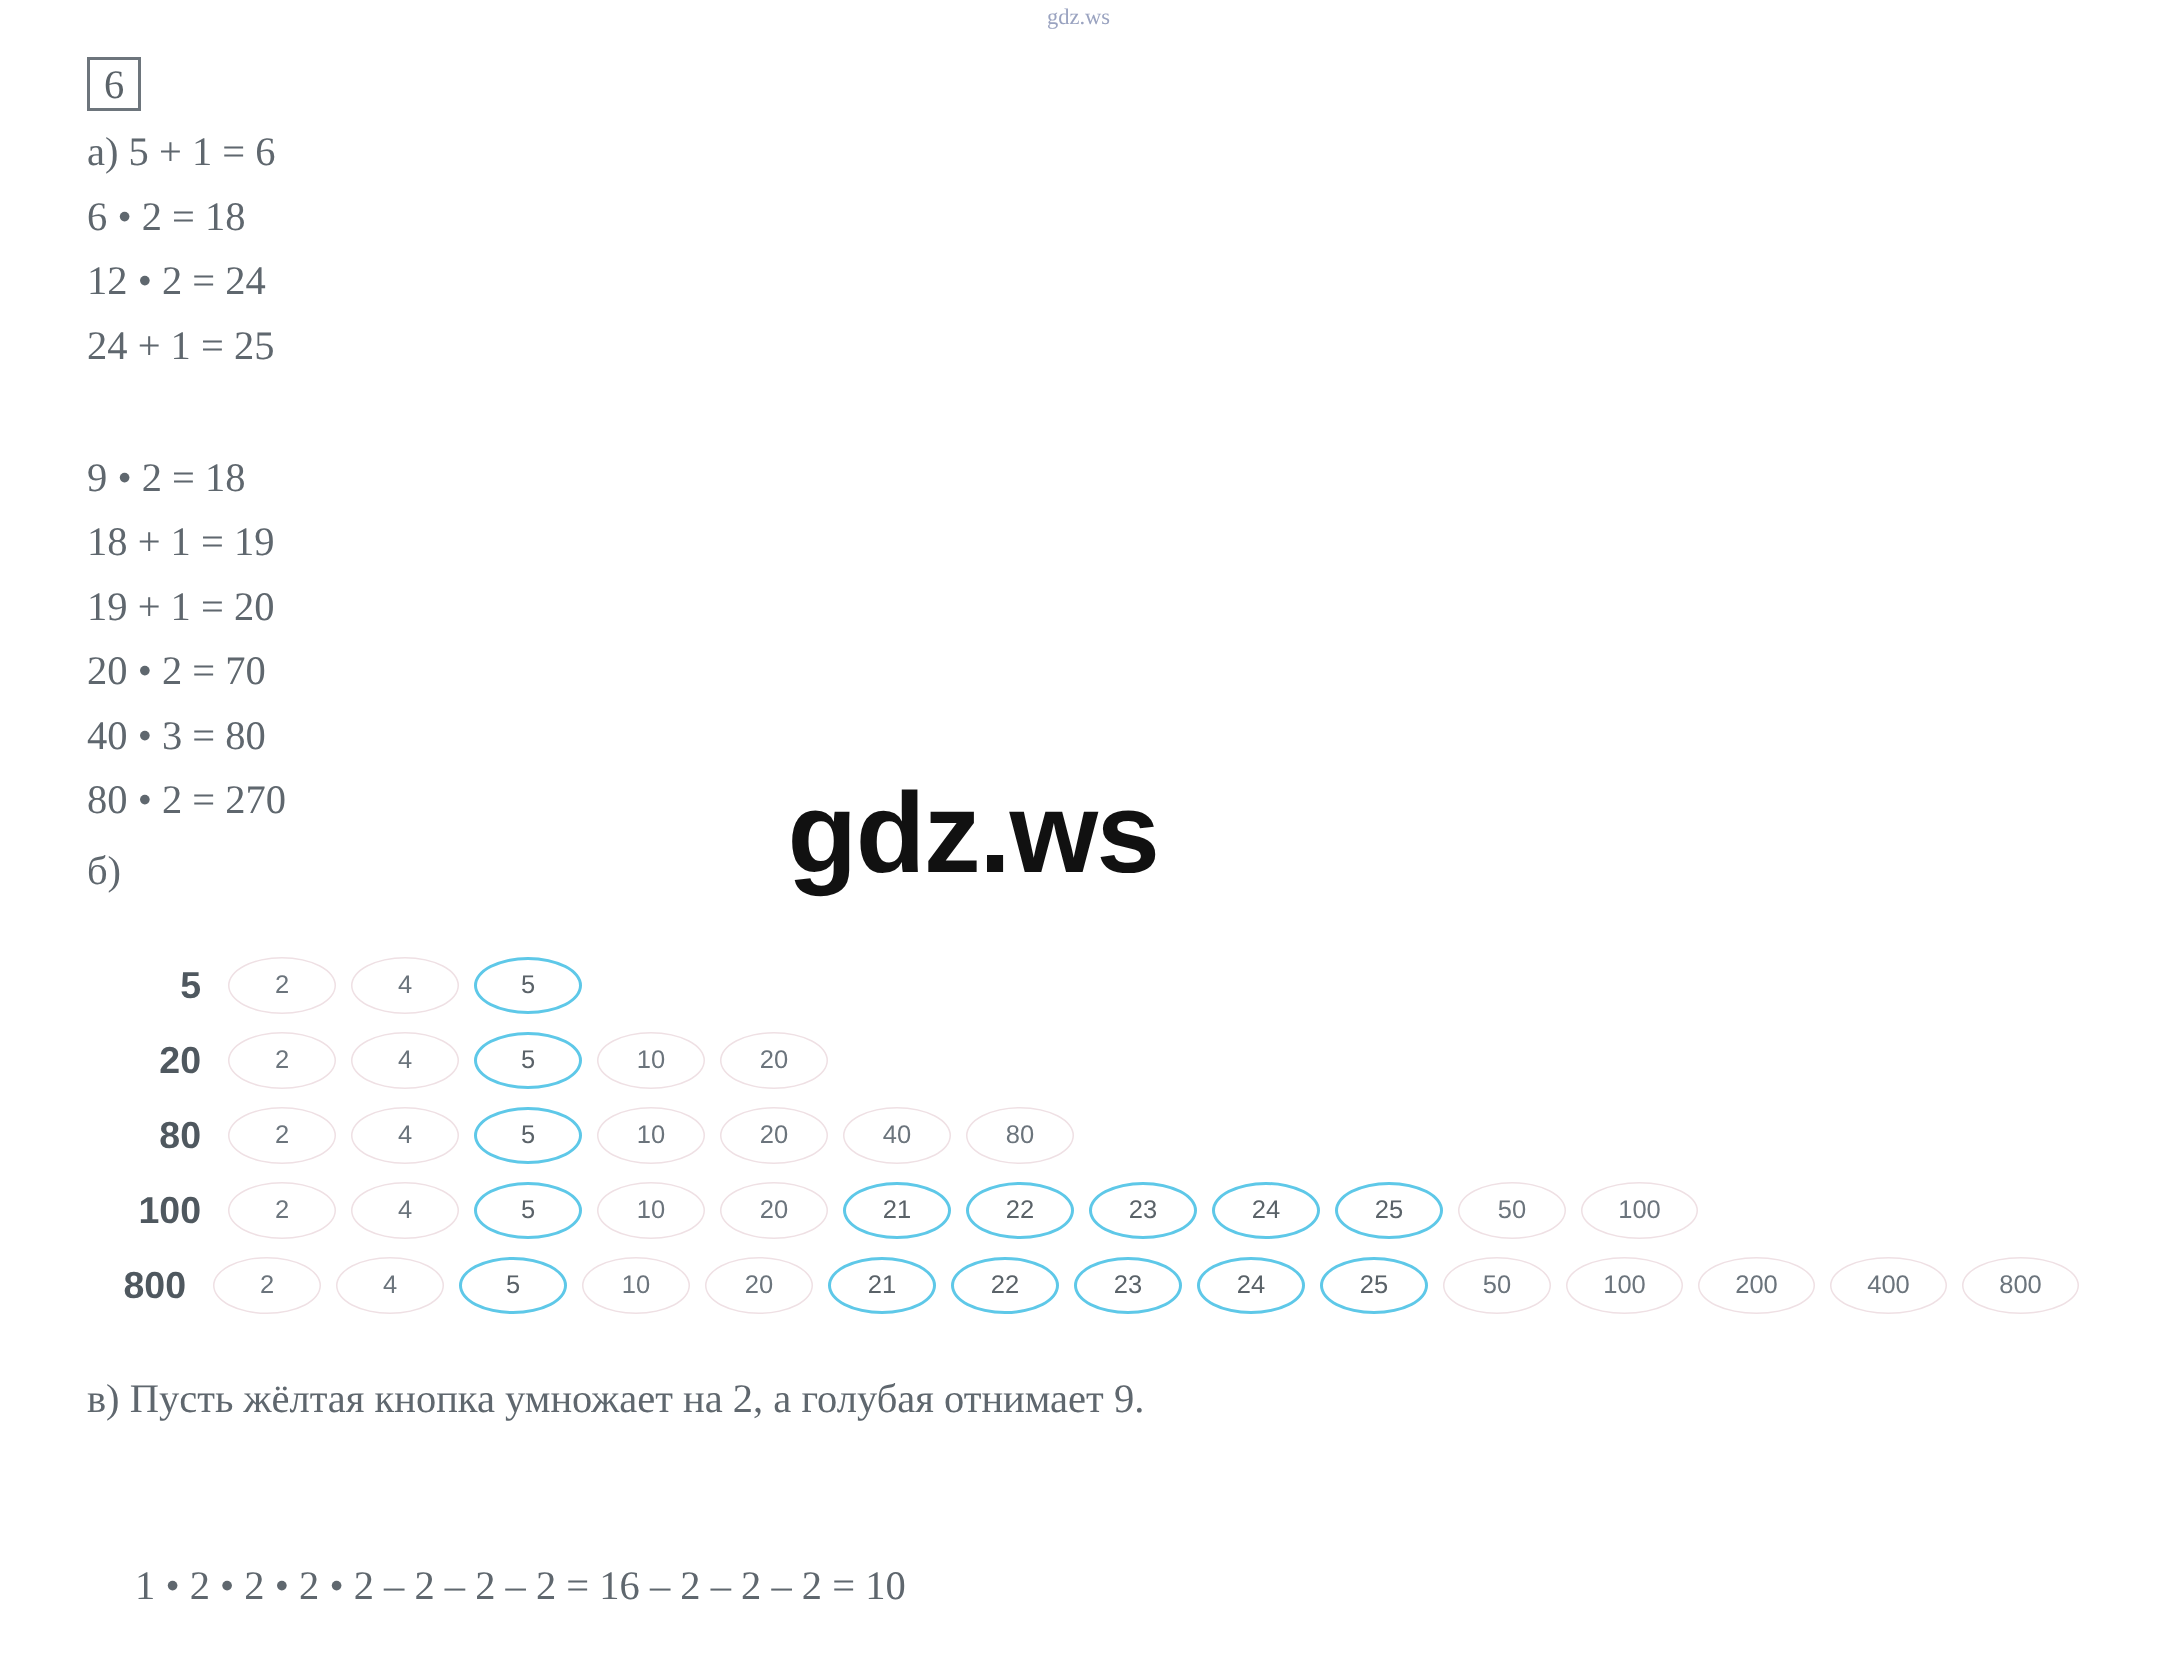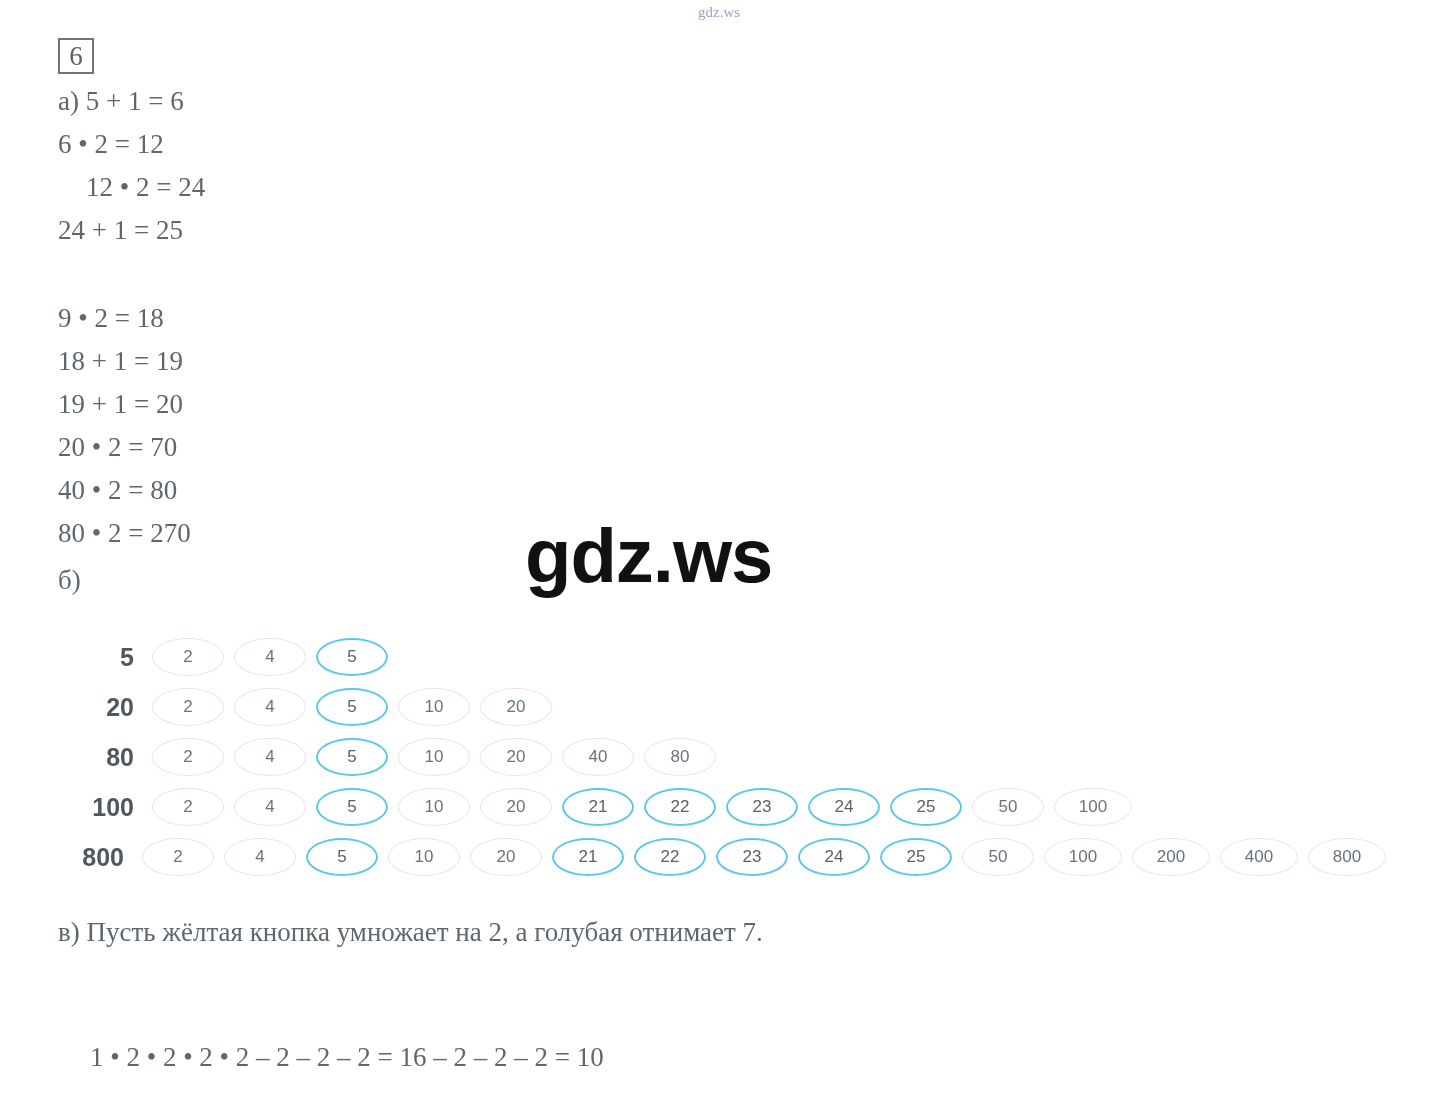--- a/index.html
+++ b/index.html
@@ -65,21 +65,21 @@
     left: 58px;
     font-size: 27px;
     line-height: 30px;
     white-space: nowrap;
     color: #5f676e;
   }
 
   
   .l-a1 { top: 86px; }
   .l-a2 { top: 129px; }
-  .l-a3 { top: 172px; margin-left: 28px; }
+  .l-a3 { top: 172px; }
   .l-a4 { top: 215px; }
 
   .l-b1 { top: 303px; }
   .l-b2 { top: 346px; }
   .l-b3 { top: 389px; }
   .l-b4 { top: 432px; }
   .l-b5 { top: 475px; }
   .l-b6 { top: 518px; }
   .l-b7 { top: 565px; }
 
@@ -152,29 +152,29 @@
 </head>
 <body>
 
 <div class="page">
 
   <div class="wm-top">gdz.ws</div>
 
   <div class="task-num">6</div>
 
   <div class="text-line l-a1">а) 5 + 1 = 6</div>
-  <div class="text-line l-a2">6 • 2 = 12</div>
+  <div class="text-line l-a2">6 • 2 = 18</div>
   <div class="text-line l-a3">12 • 2 = 24</div>
   <div class="text-line l-a4">24 + 1 = 25</div>
 
   <div class="text-line l-b1">9 • 2 = 18</div>
   <div class="text-line l-b2">18 + 1 = 19</div>
   <div class="text-line l-b3">19 + 1 = 20</div>
   <div class="text-line l-b4">20 • 2 = 70</div>
-  <div class="text-line l-b5">40 • 2 = 80</div>
+  <div class="text-line l-b5">40 • 3 = 80</div>
   <div class="text-line l-b6">80 • 2 = 270</div>
   <div class="text-line l-b7">б)</div>
 
   <div class="wm-big">gdz.ws</div>
 
   <div class="chain" id="chain-diagram">
       <div class="chain-row">
         <div class="row-label">5</div>
         <div class="bubbles">
           <div class="bub pale">2</div>
@@ -236,16 +236,16 @@
           <div class="bub blue">25</div>
           <div class="bub pale">50</div>
           <div class="bub pale wide">100</div>
           <div class="bub pale wide">200</div>
           <div class="bub pale wide">400</div>
           <div class="bub pale wide">800</div>
         </div>
       </div>
     </div>
 
-  <div class="foot-line f1">в) Пусть жёлтая кнопка умножает на 2, а голубая отнимает 7.</div>
+  <div class="foot-line f1">в) Пусть жёлтая кнопка умножает на 2, а голубая отнимает 9.</div>
   <div class="foot-line f4">1 • 2 • 2 • 2 • 2 – 2 – 2 – 2 = 16 – 2 – 2 – 2 = 10</div>
 
 </div>
 
 </body></html>

